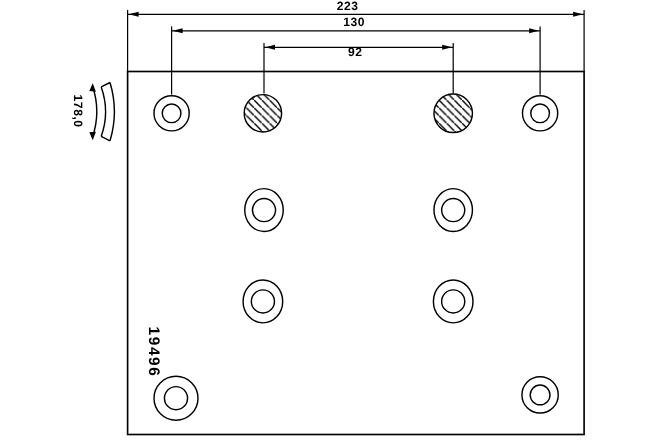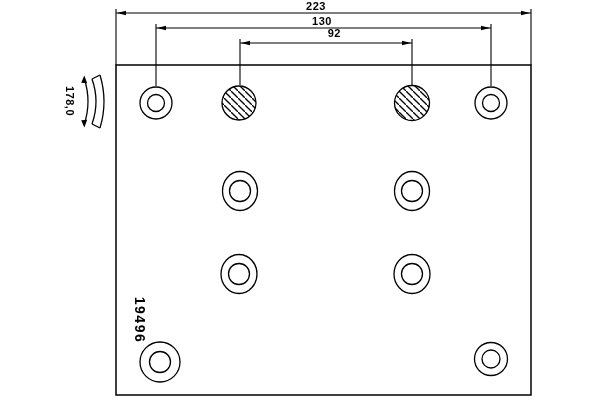--- a/index.html
+++ b/index.html
@@ -116,19 +116,19 @@
       <circle cx="160" cy="362" r="10.5"></circle>
       <circle cx="491" cy="359" r="16.5"></circle>
       <circle cx="491" cy="359" r="9"></circle>
     </g>
   </svg>
 
   <div class="dim-label" style="left:296px;top:1px;width:40px;">223</div>
 
   <div class="dim-label" style="left:302px;top:16px;width:40px;">130</div>
 
-  <div class="dim-label" style="left:305px;top:28px;width:36px;text-align:right;">92</div>
+  <div class="dim-label" style="left:305px;top:43px;width:36px;">92</div>
 
   <div class="arc-label" style="left:70px;top:101px;">178,0</div>
 
   <div class="part-number" style="left:140px;top:320px;">19496</div>
 
 </div>
 
 </body></html>

